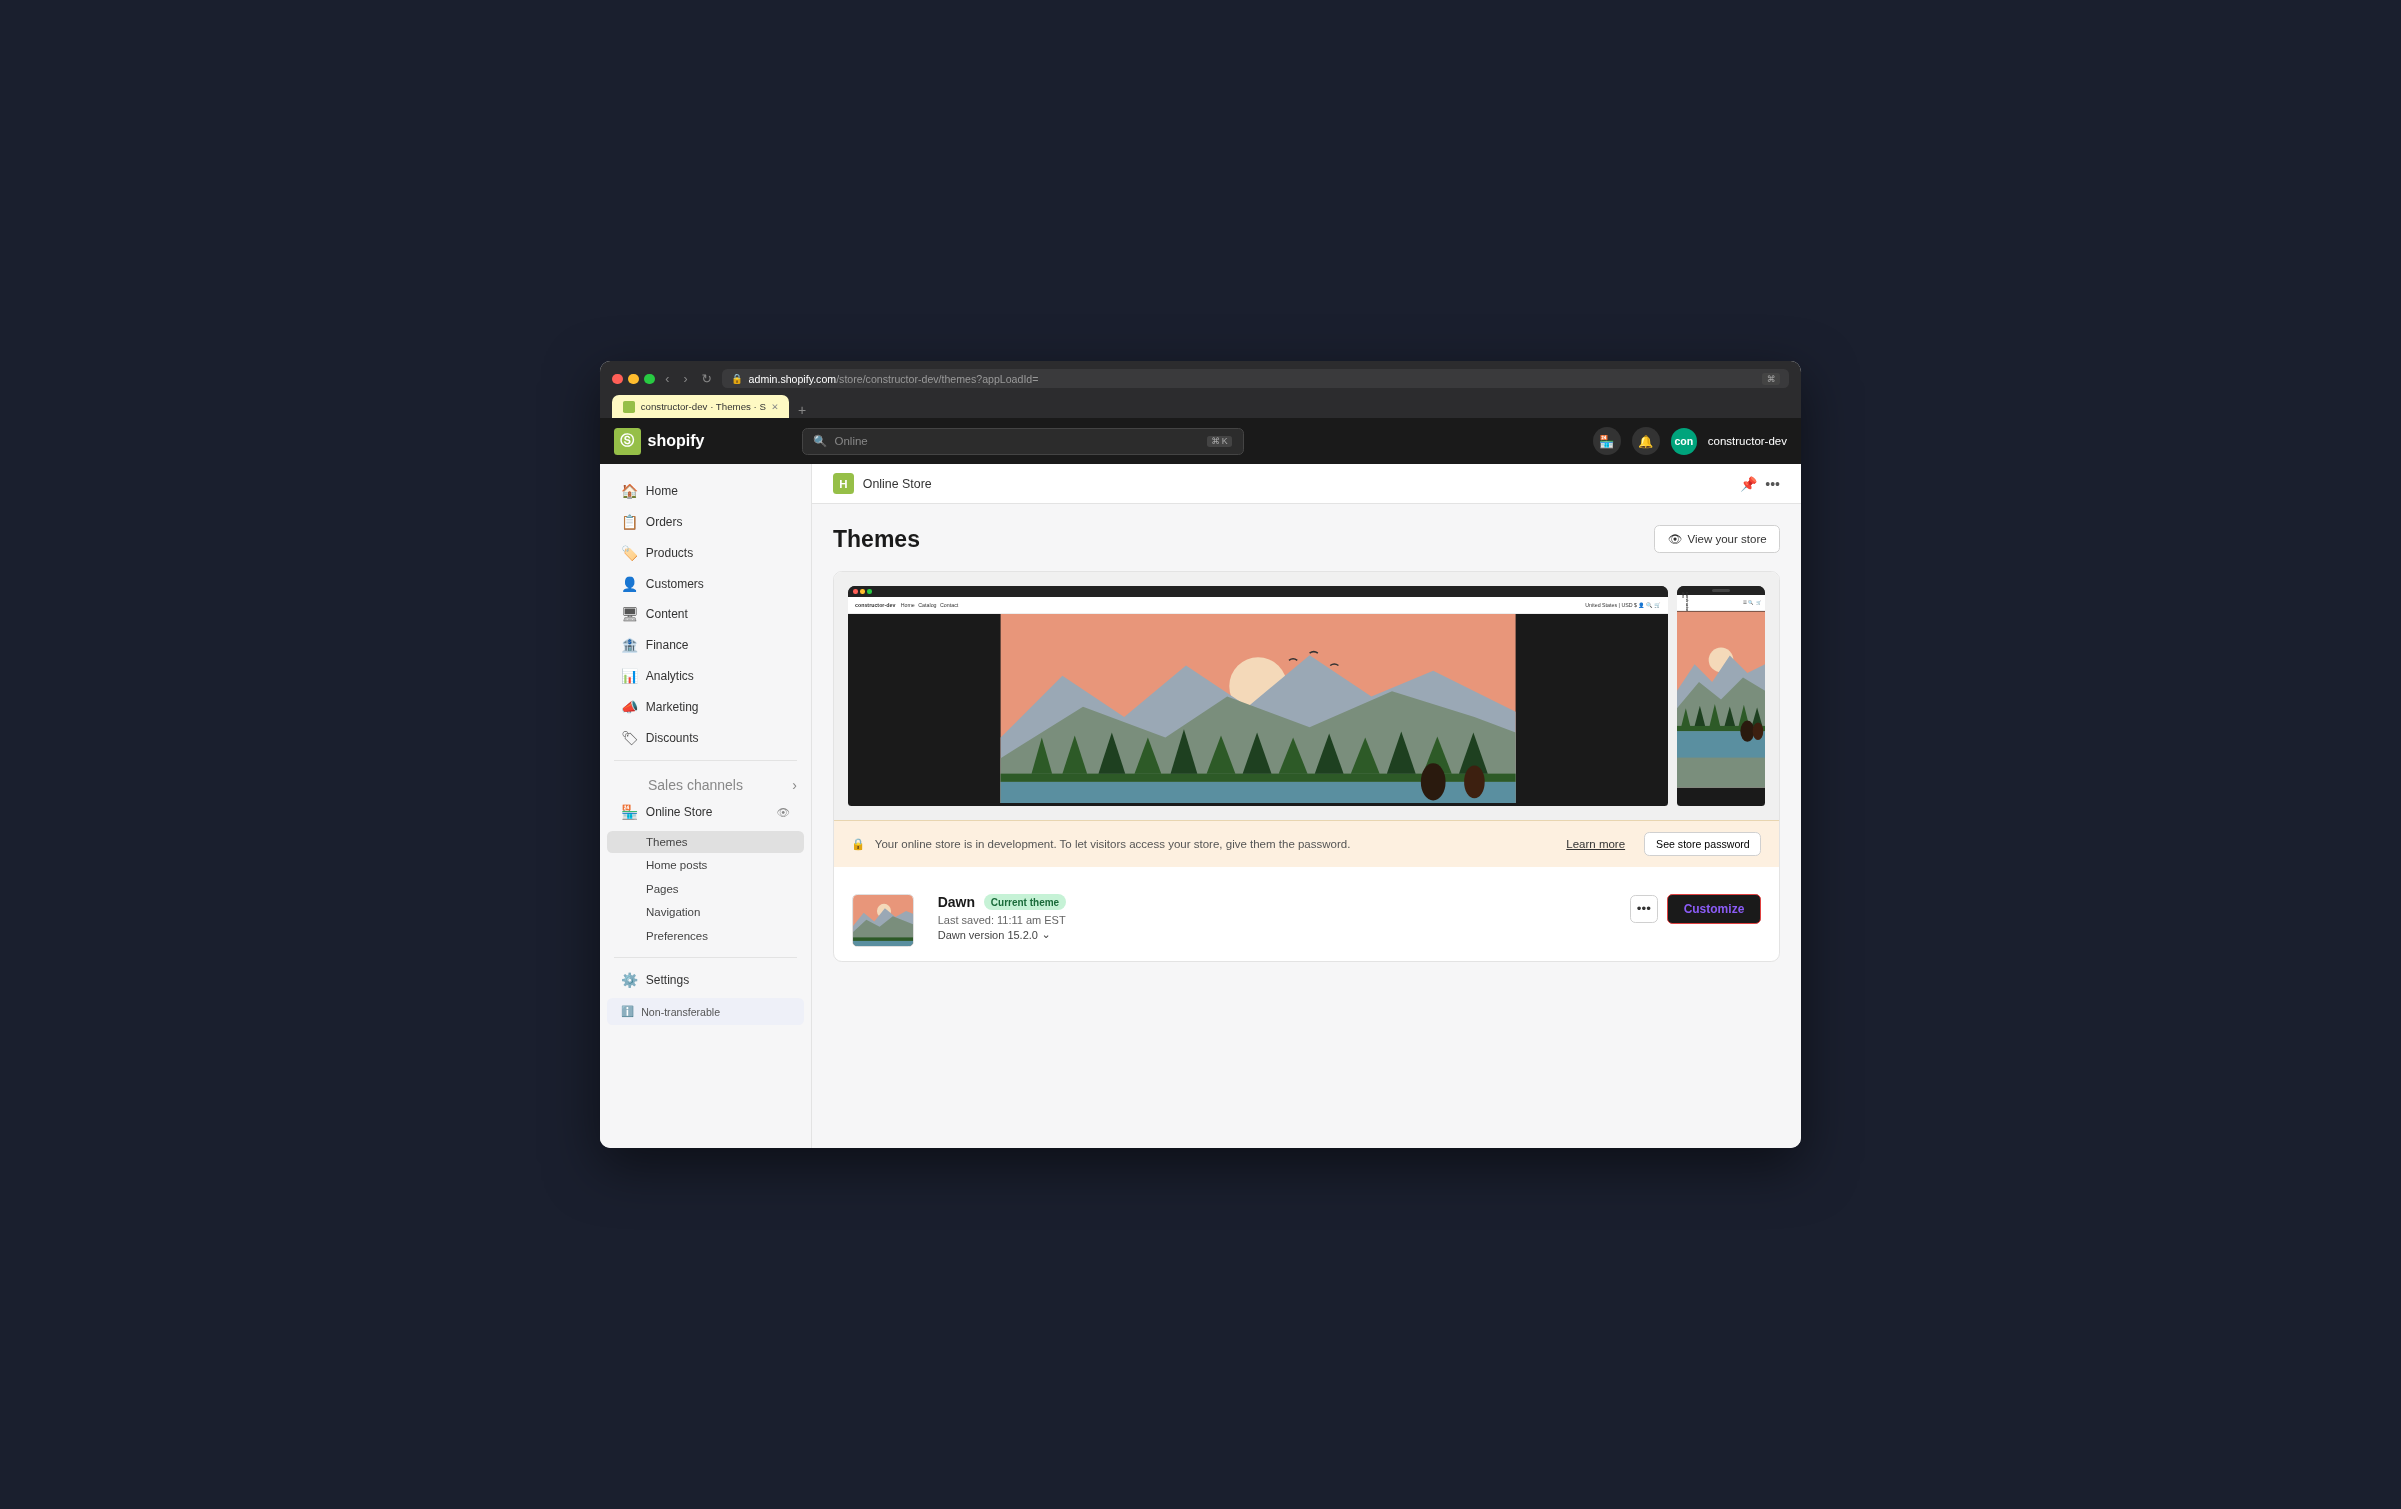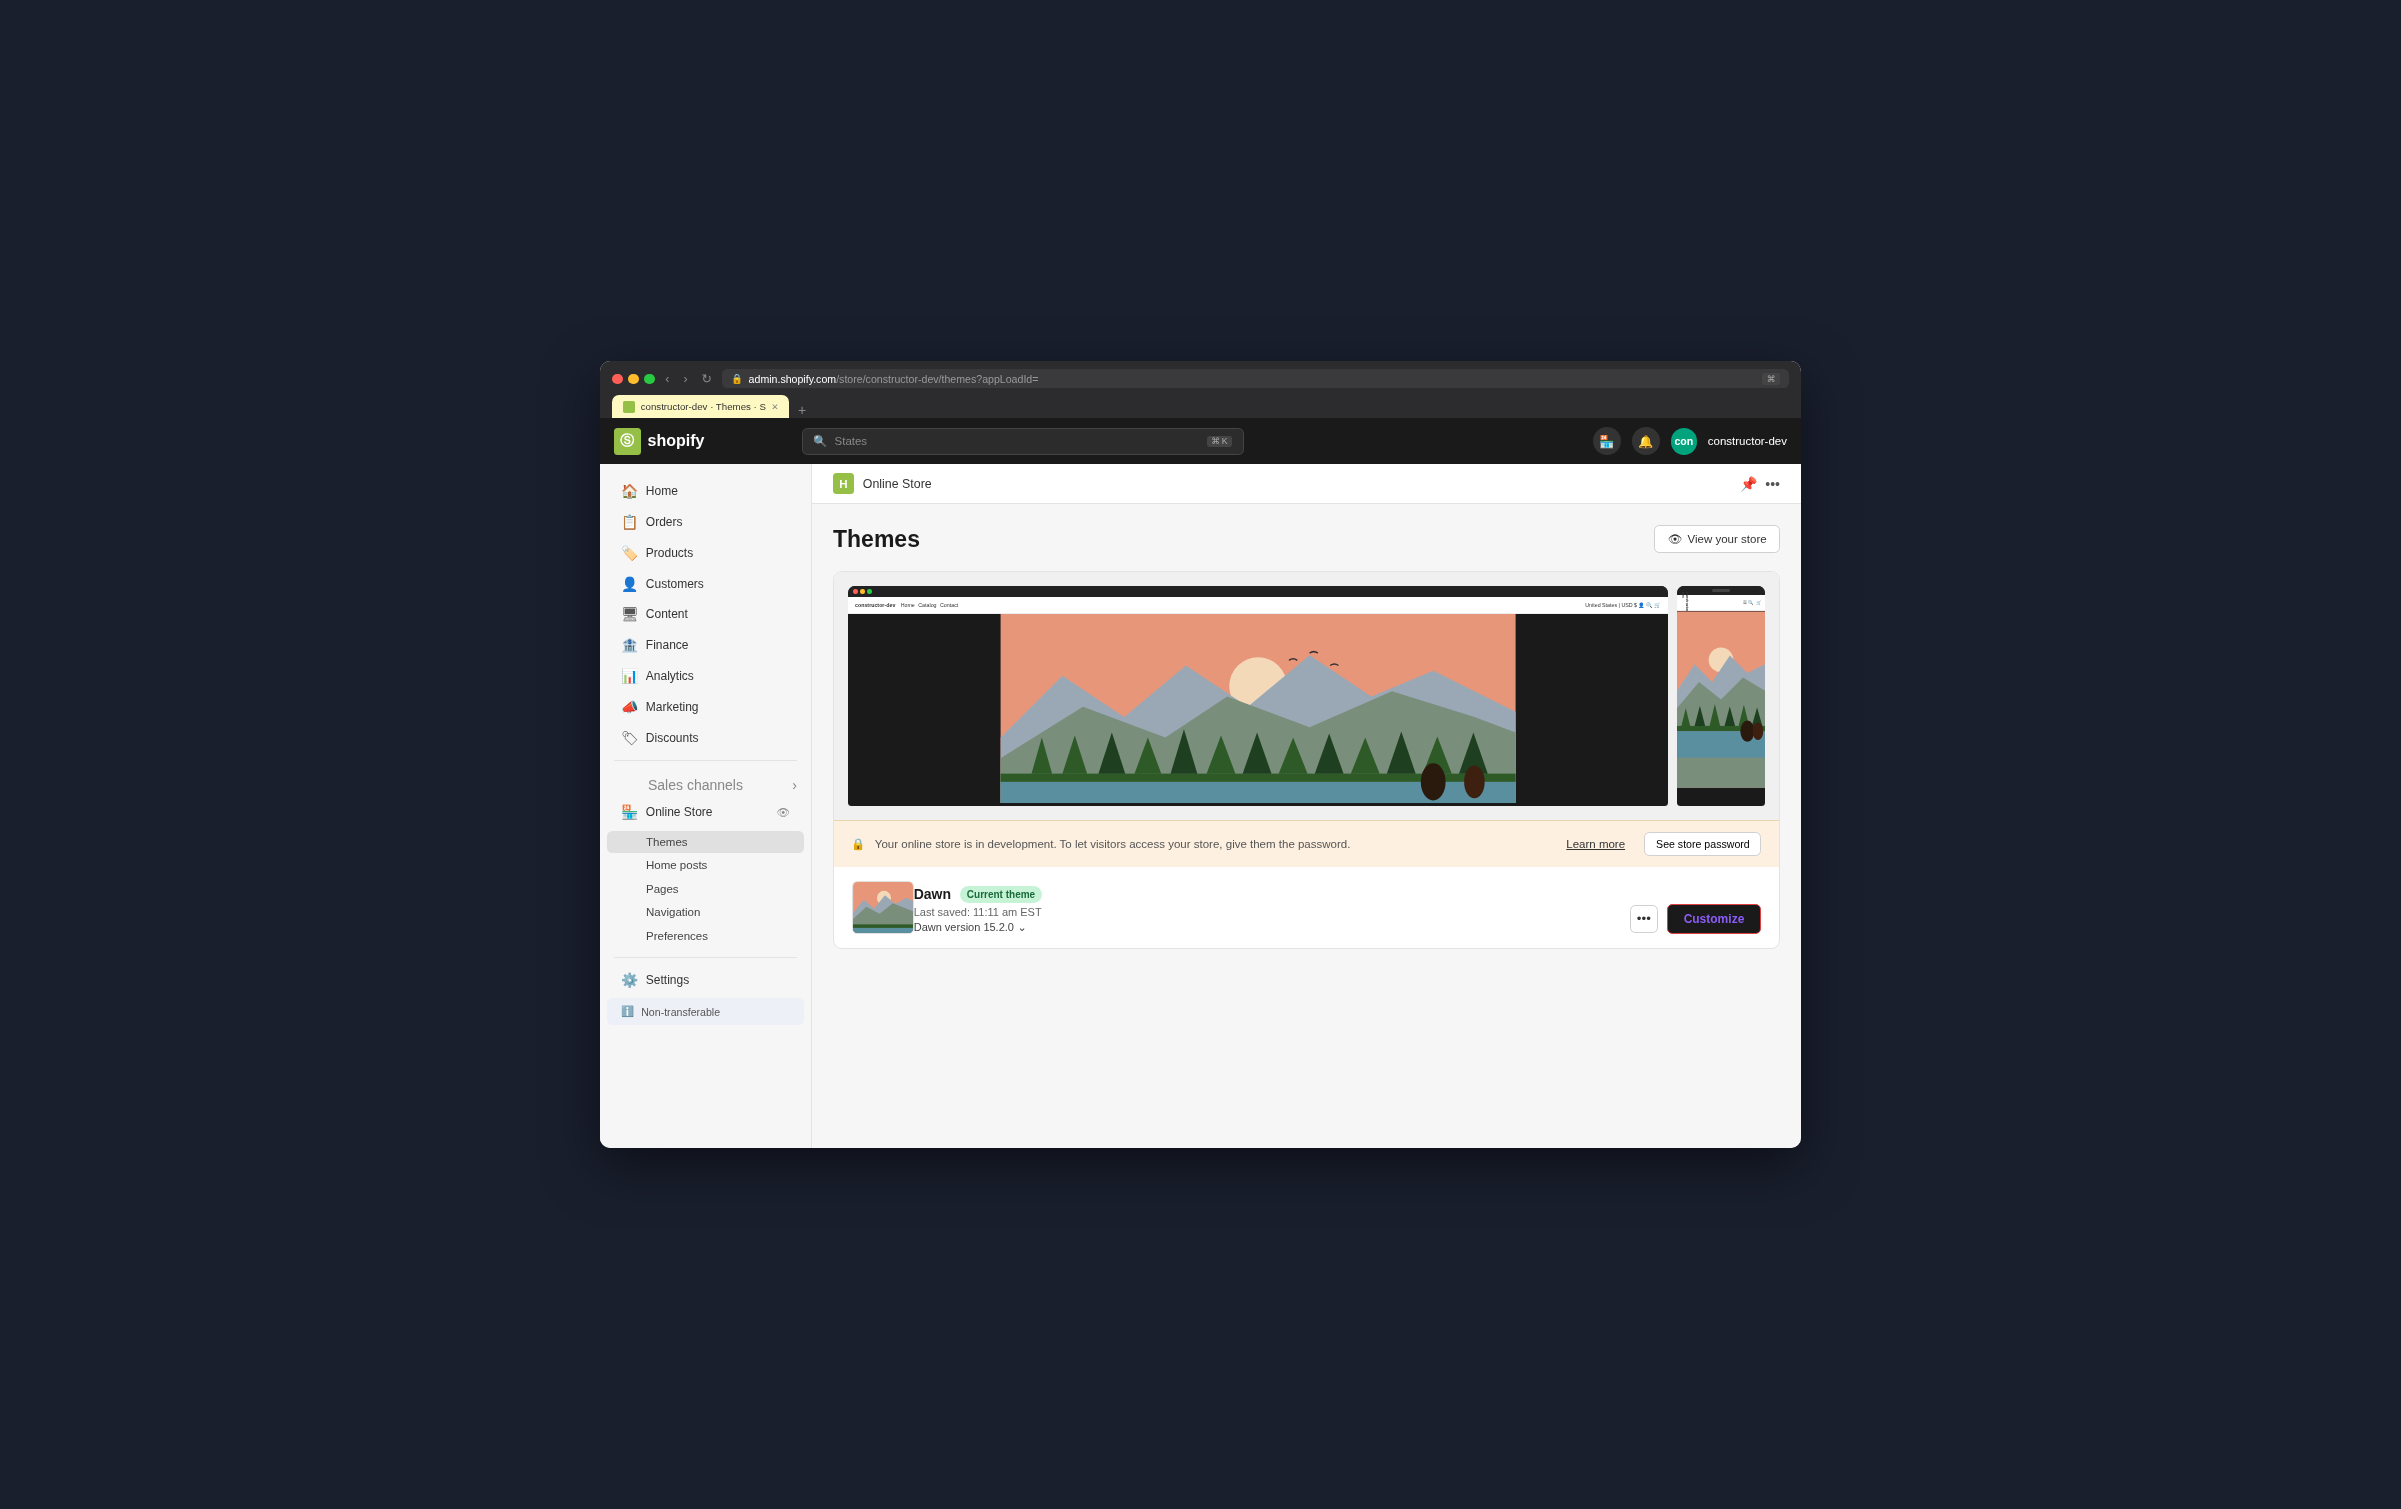--- a/index.html
+++ b/index.html
@@ -370,22 +370,23 @@
       border-radius: 5.3px;
       padding: 5.3px 10.6px;
       font-size: 10.6px;
       cursor: pointer;
       font-weight: 500;
     }
     
     .theme-info-row {
       padding: 14px 17.7px;
       display: flex;
-      align-items: flex-end;
-      gap: 0;
+      align-items: flex-start;
+      gap: 24px;
+      margin-top: 13px;
     }
     .theme-thumbnail {
       width: 62px; height: 53px;
       border-radius: 5.3px;
       overflow: hidden;
       border: 0.9px solid #e0e0e0;
       flex-shrink: 0;
     }
     .theme-details { flex: 1; }
     .theme-name-row {
@@ -482,21 +483,21 @@
     </div>
   </div>
 
   <div class="top-bar">
     <div class="shopify-logo">
       <div class="shopify-logo-icon">Ⓢ</div>
       <span>shopify</span>
     </div>
     <div class="search-bar">
       <span>🔍</span>
-      <span style="font-size:11.5px;color:#888;">States</span>
+      <span style="font-size:11.5px;color:#888;">Online</span>
       <div class="search-shortcut">
         <span>⌘</span>
           <span>K</span>
       </div>
     </div>
     <div class="top-bar-actions">
       <div class="top-bar-icon">🏪</div>
       <div class="top-bar-icon">🔔</div>
       <div class="avatar">con</div>
       <span class="user-label">constructor-dev</span>

